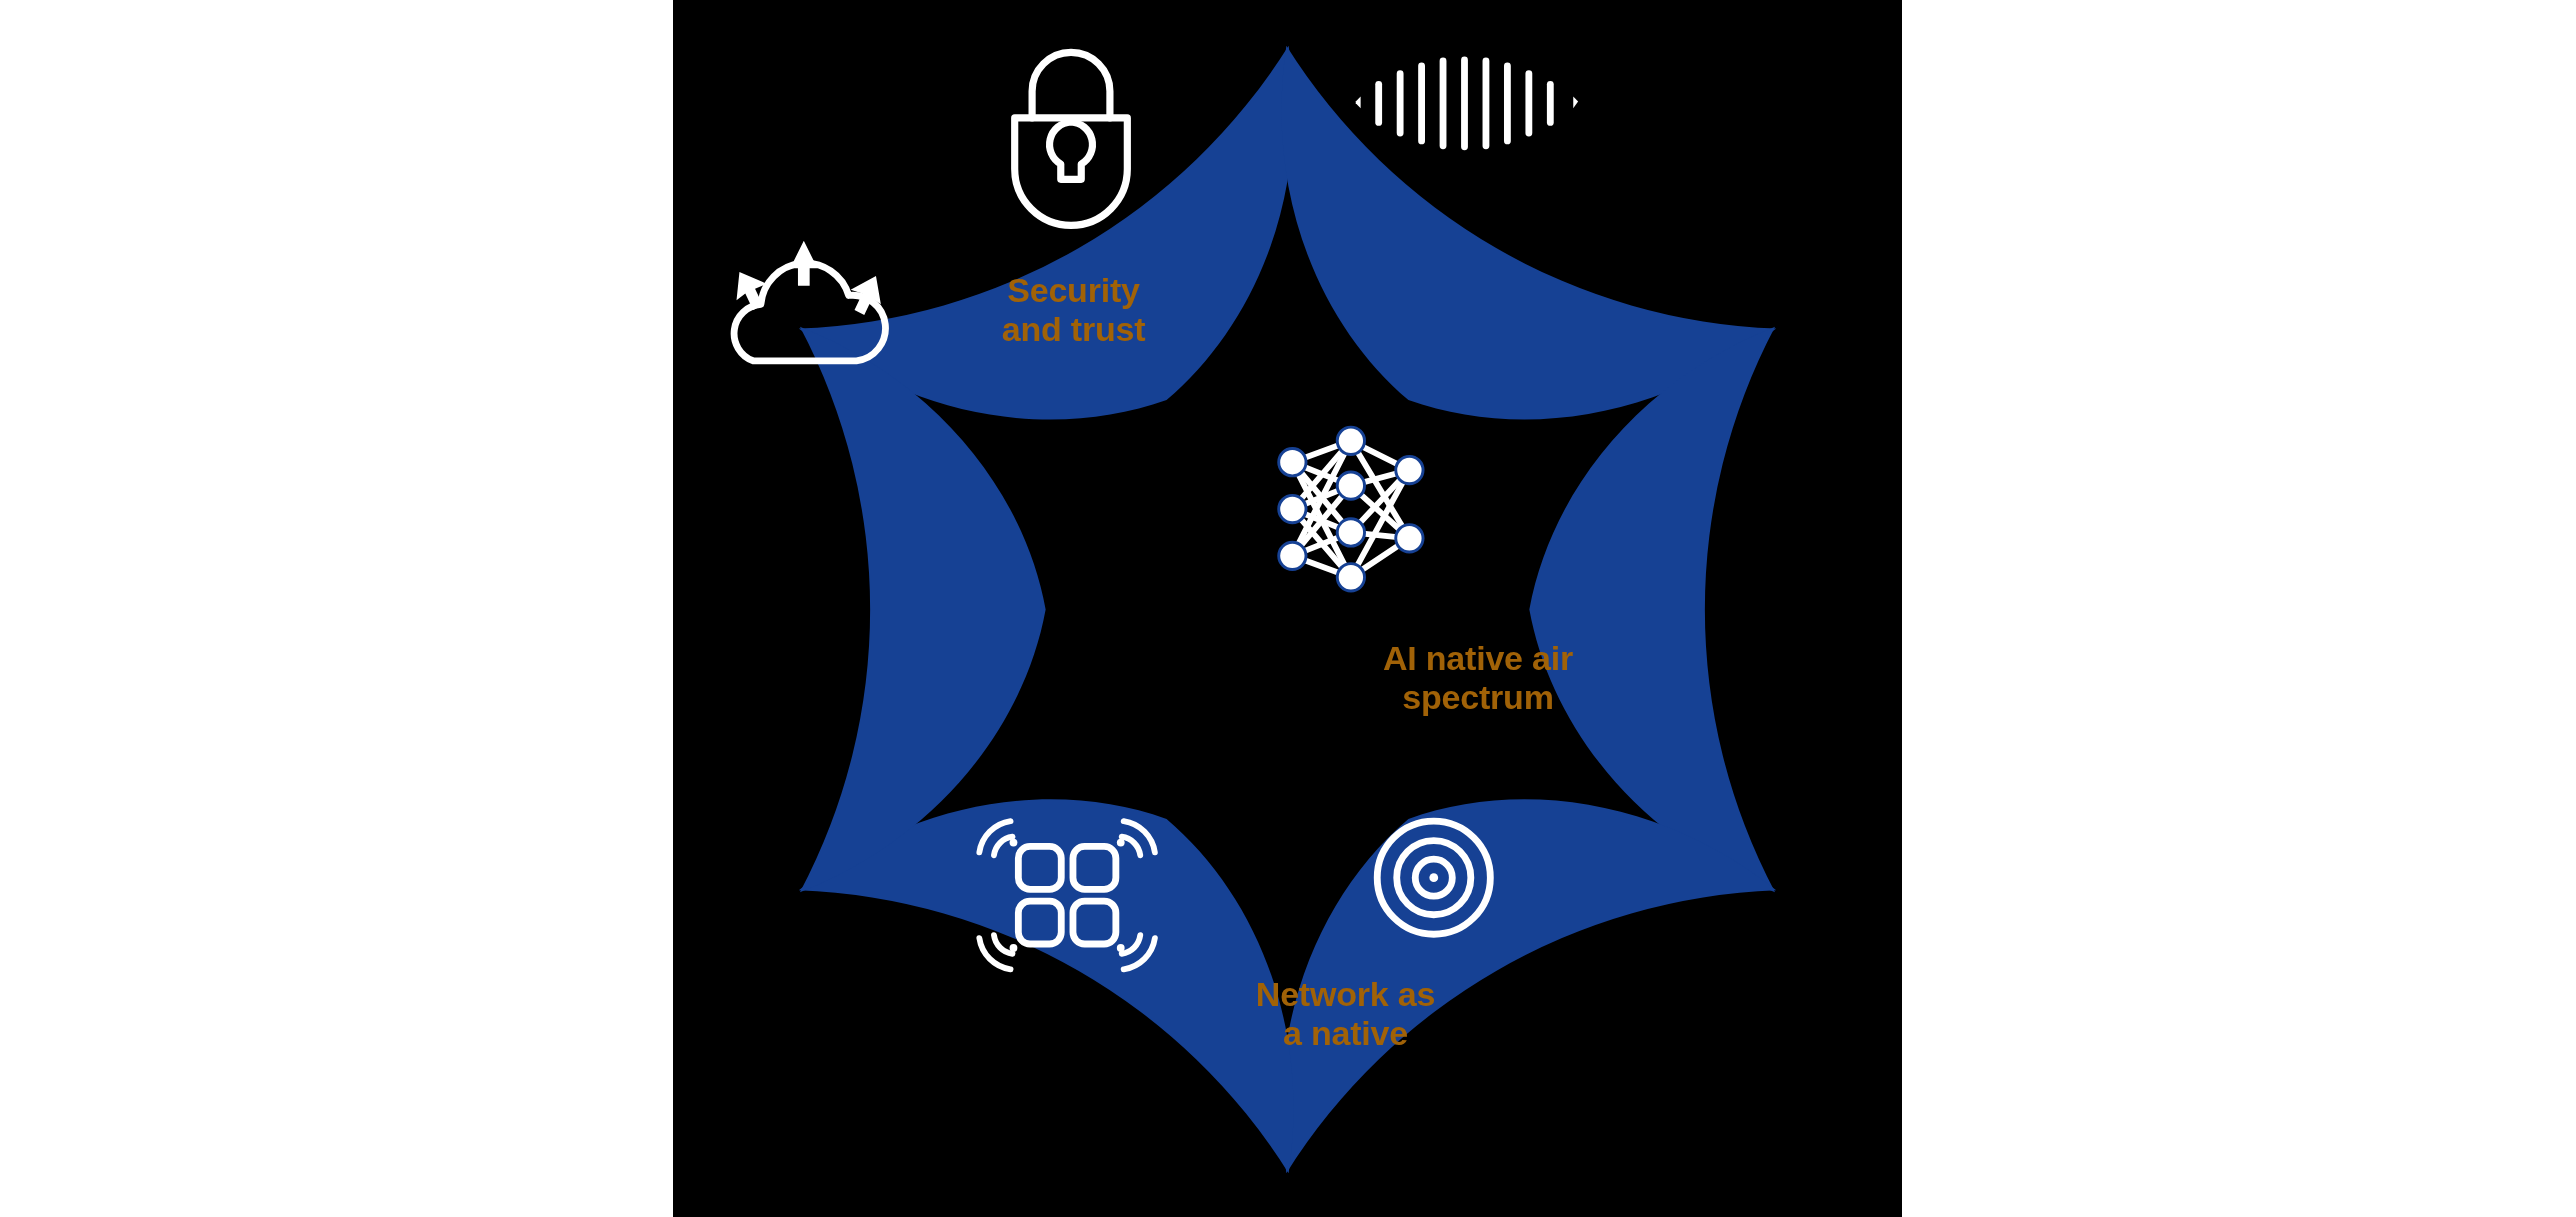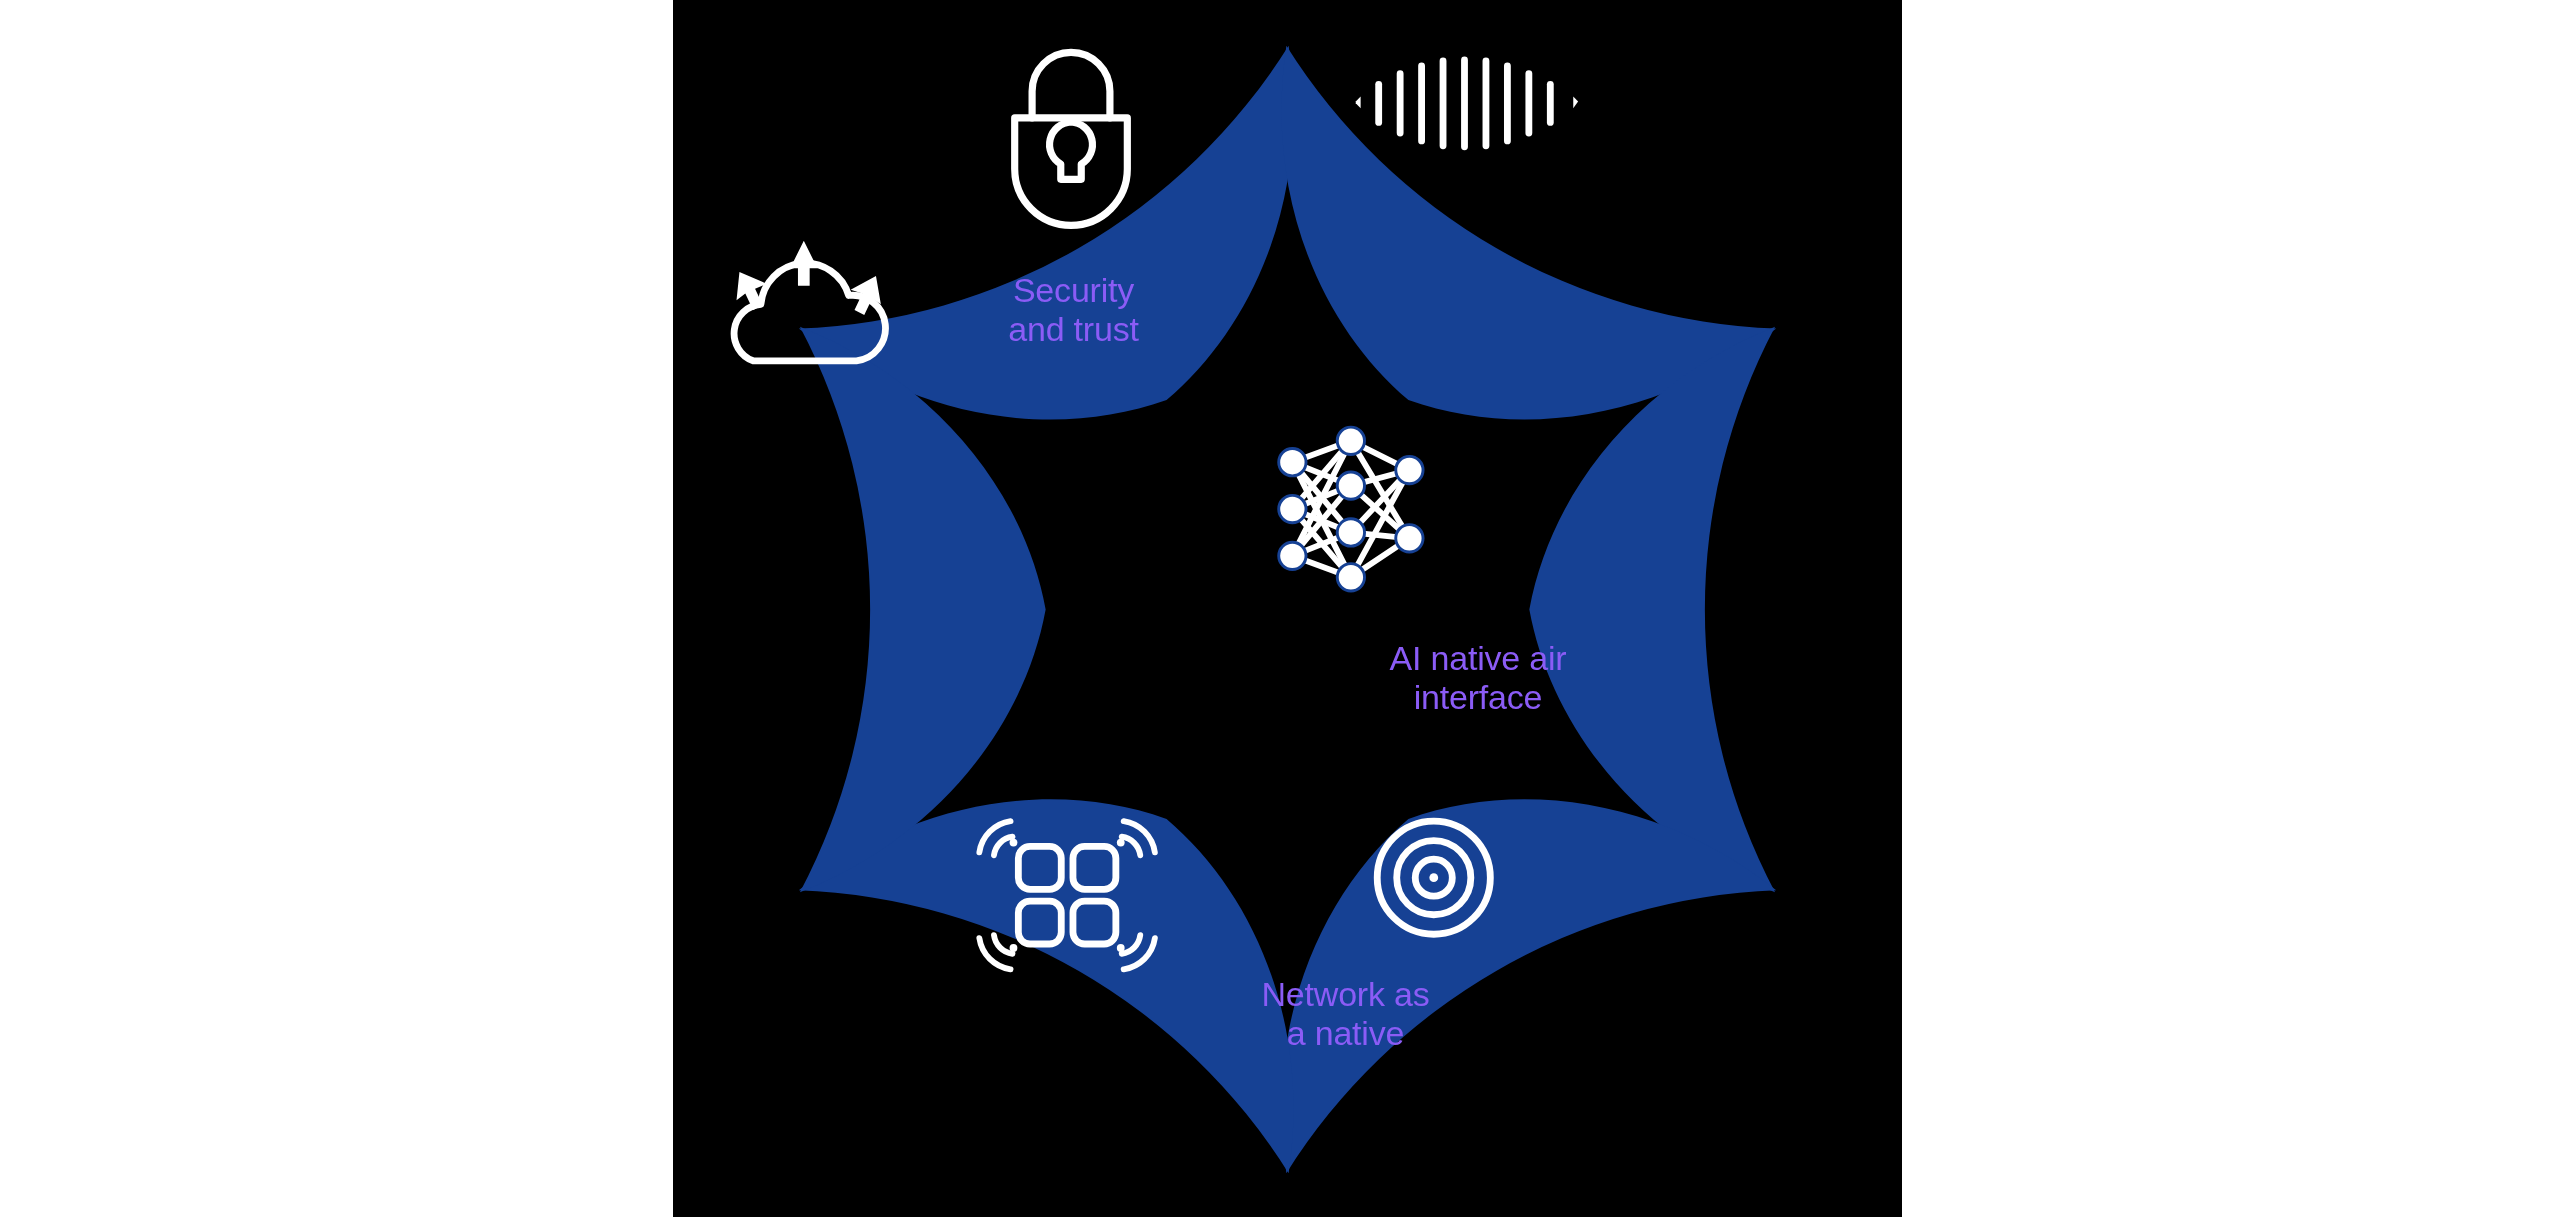--- a/index.html
+++ b/index.html
@@ -29,22 +29,22 @@
   }
   #wheel {
     position: absolute;
     left: 0px;
     top: 0px;
     width: 1229px;
     height: 1218px;
   }
   .petal-label {
     position: absolute;
-    color: #8b5cf6;
-    font-weight: normal;
+    color: #a16207;
+    font-weight: bold;
     text-align: center;
     line-height: 1.16;
     letter-spacing: -0.2px;
     white-space: pre-line;
     pointer-events: none;
   }
   .lbl-security      { left: 254px; top: 271px; width: 293px; font-size: 34px; }
   .lbl-spectrum      { left: 517px; top: 258px; width: 322px; font-size: 34px; }
   .lbl-ai            { left: 644px; top: 639px; width: 322px; font-size: 34px; }
   .lbl-sensor        { left: 531px; top: 975px; width: 283px; font-size: 34px; }
@@ -199,21 +199,21 @@
 
         <path d="M 146,38 L 120,52 L 132,56 L 124,73 L 134,78 L 142,61 L 151,67 Z" fill="#ffffff"></path>
       </g>
     </svg>
 
     <div class="petal-label lbl-security">Security
 and trust</div>
 
 
     <div class="petal-label lbl-ai">AI native air
-interface</div>
+spectrum</div>
 
     <div class="petal-label lbl-sensor">Network as
 a native</div>
 
 
 
   </div>
 </div>
 
 

